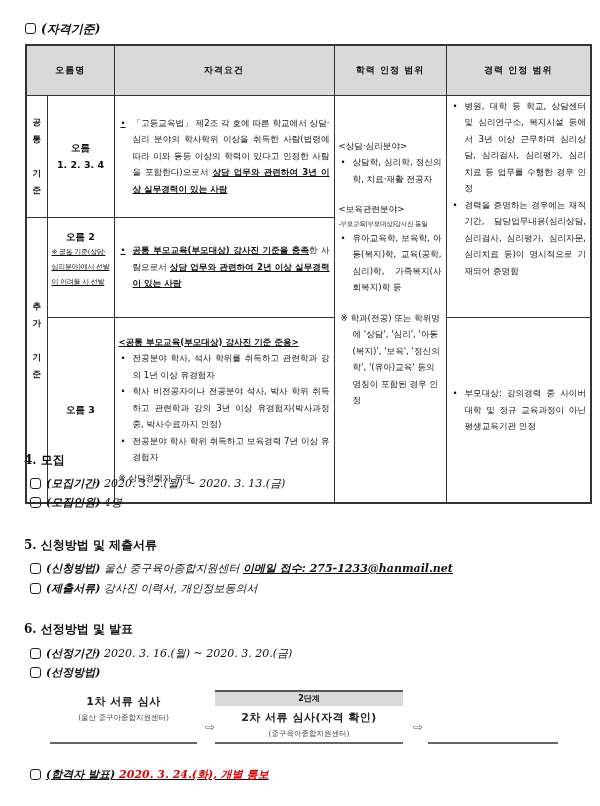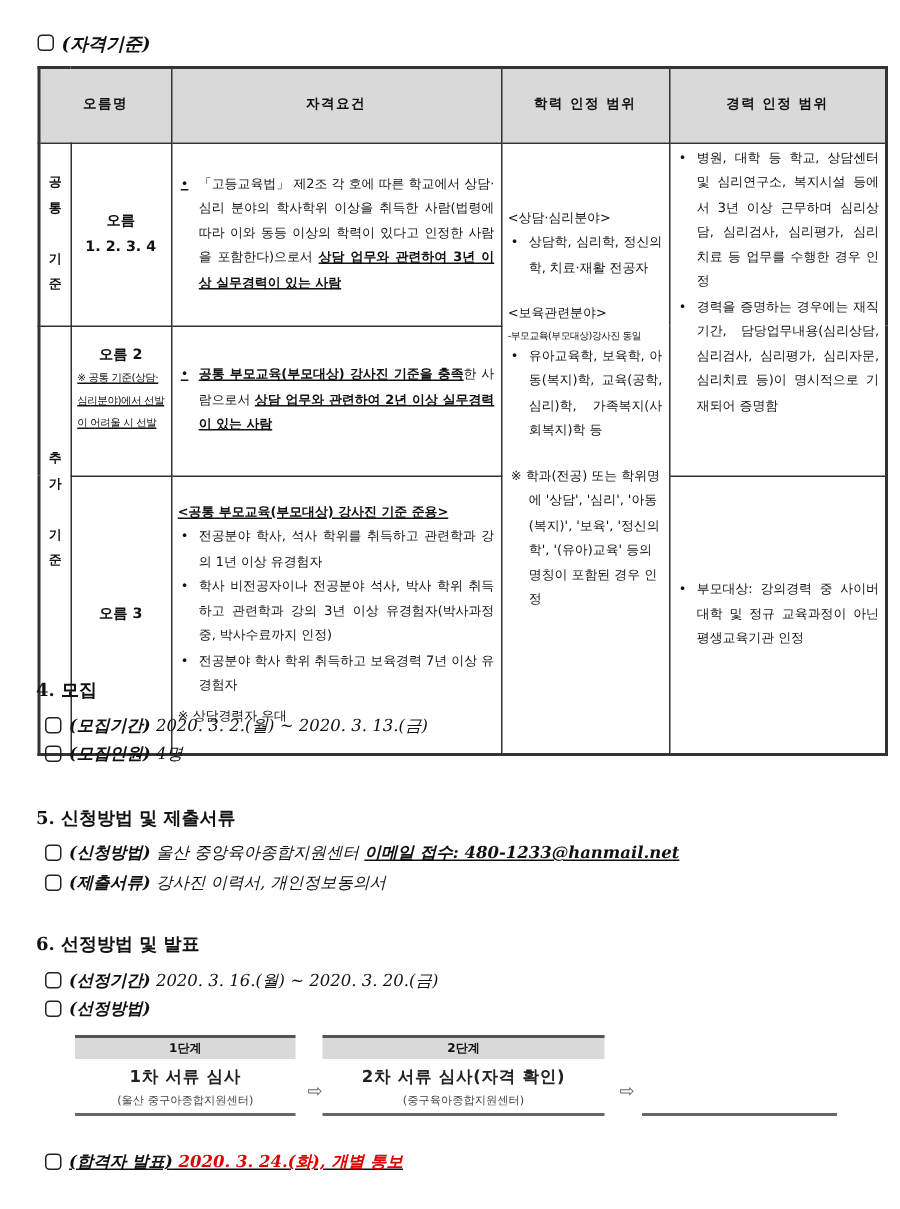--- a/index.html
+++ b/index.html
@@ -133,29 +133,28 @@
     </td>
   </tr>
 </tbody>
   </table>
 
 <div class="abs sec-head" style="left:24px; top:452px;">4. 모집</div>
 <div class="abs line" style="left:30px; top:476px;"><span class="circle"></span><b>(모집기간)</b><span> 2020. 3. 2.(월) ~ 2020. 3. 13.(금)</span></div>
 <div class="abs line" style="left:30px; top:495px;"><span class="circle"></span><b>(모집인원)</b><span> 4명</span></div>
 
 <div class="abs sec-head" style="left:24px; top:537px;">5. 신청방법 및 제출서류</div>
-<div class="abs line" style="left:30px; top:561px;"><span class="circle"></span><b>(신청방법)</b><span> 울산 중앙육아종합지원센터 </span><b style="text-decoration:underline;">이메일 접수: 480-1233@hanmail.net</b></div>
+<div class="abs line" style="left:30px; top:561px;"><span class="circle"></span><b>(신청방법)</b><span> 울산 중구육아종합지원센터 </span><b style="text-decoration:underline;">이메일 접수: 275-1233@hanmail.net</b></div>
 <div class="abs line" style="left:30px; top:581px;"><span class="circle"></span><b>(제출서류)</b><span> 강사진 이력서, 개인정보동의서</span></div>
 
 <div class="abs sec-head" style="left:24px; top:621px;">6. 선정방법 및 발표</div>
 <div class="abs line" style="left:30px; top:646px;"><span class="circle"></span><b>(선정기간)</b><span> 2020. 3. 16.(월) ~ 2020. 3. 20.(금)</span></div>
 <div class="abs line" style="left:30px; top:665px;"><span class="circle"></span><b>(선정방법)</b><span></span></div>
 
 <div class="step" style="left:50px; width:147px; height:54px;">
-  <div class="hd">1단계</div>
   <div class="main">1차 서류 심사</div>
   <div class="sub">(울산 중구아종합지원센터)</div>
   <div class="bot"></div>
 </div>
 <div class="arrow" style="left:205px; top:720px;">⇨</div>
 <div class="step" style="left:215px; width:188px; height:54px;">
   <div class="hd">2단계</div>
   <div class="main">2차 서류 심사(자격 확인)</div>
   <div class="sub">(중구육아종합지원센터)</div>
   <div class="bot"></div>

